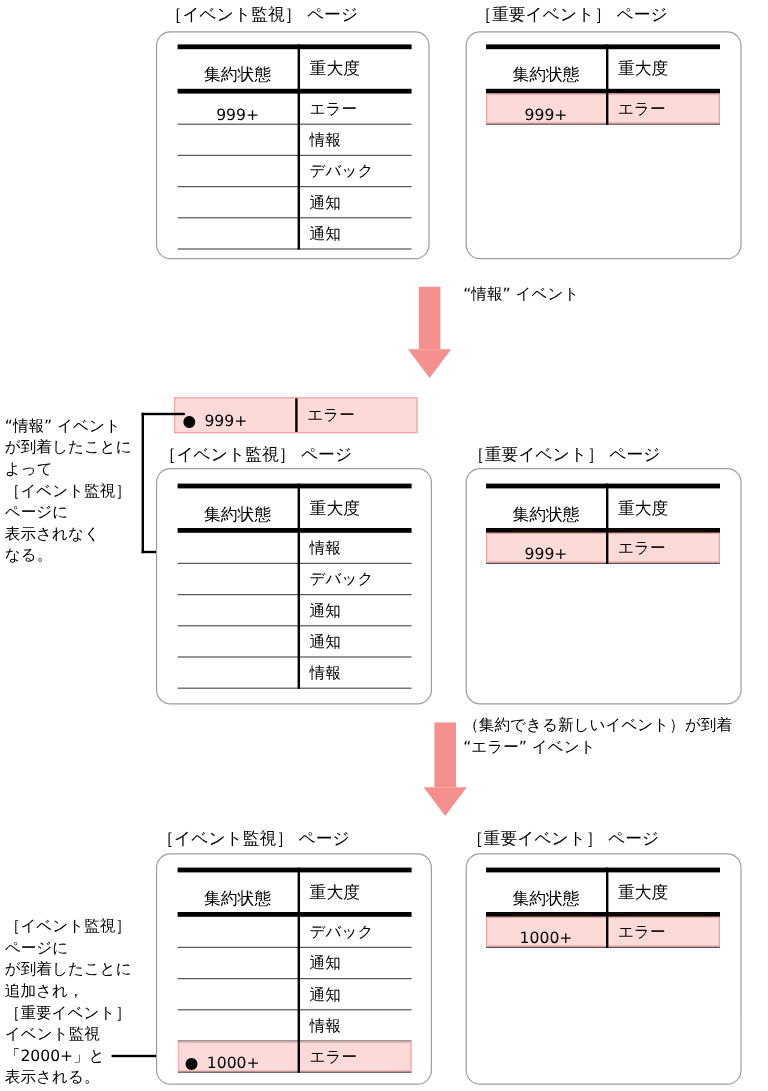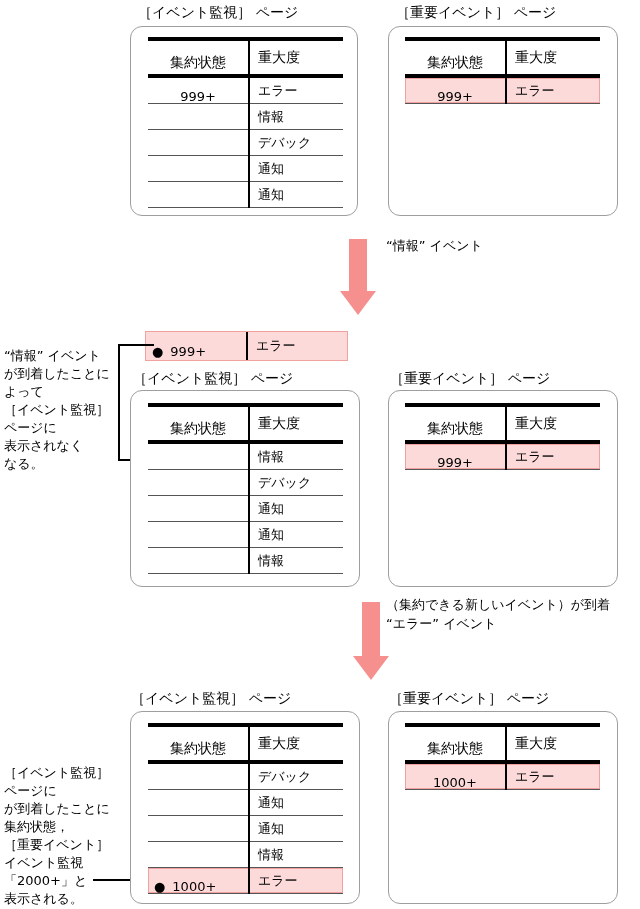--- a/index.html
+++ b/index.html
@@ -172,21 +172,21 @@
   <div class="ahead" style="left:353px;top:656px"></div>
   <div class="trans" style="left:386px;top:595px">
     <div>（集約できる新しいイベント）が到着</div>
     <div>“エラー” イベント</div>
   </div>
 
   <div class="note" style="left:4px;top:764px">
     <div>［イベント監視］</div>
     <div>ページに</div>
     <div>が到着したことに</div>
-    <div>集約状態，</div>
+    <div>追加され，</div>
     <div>［重要イベント］</div>
     <div>イベント監視</div>
     <div>「2000+」と</div>
     <div>表示される。</div>
   </div>
   <div class="cline" style="left:93px;top:879px;width:64px;height:2px"></div>
 
   <div class="title" style="left:131px;top:690px">［イベント監視］ ページ</div>
   <div class="title" style="left:389px;top:690px">［重要イベント］ ページ</div>
 

